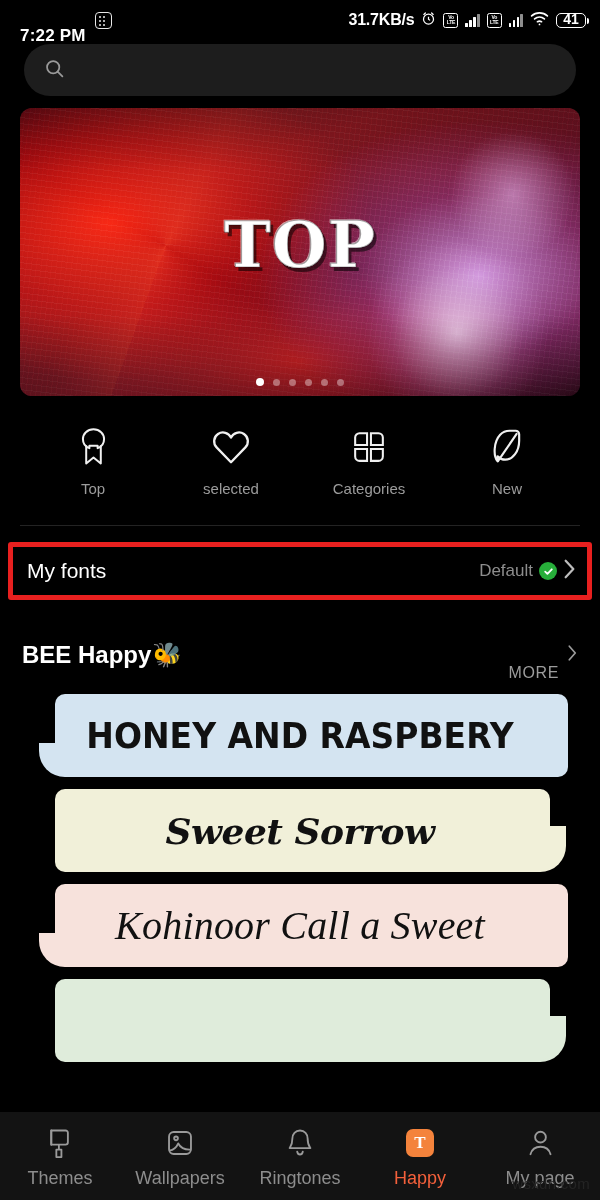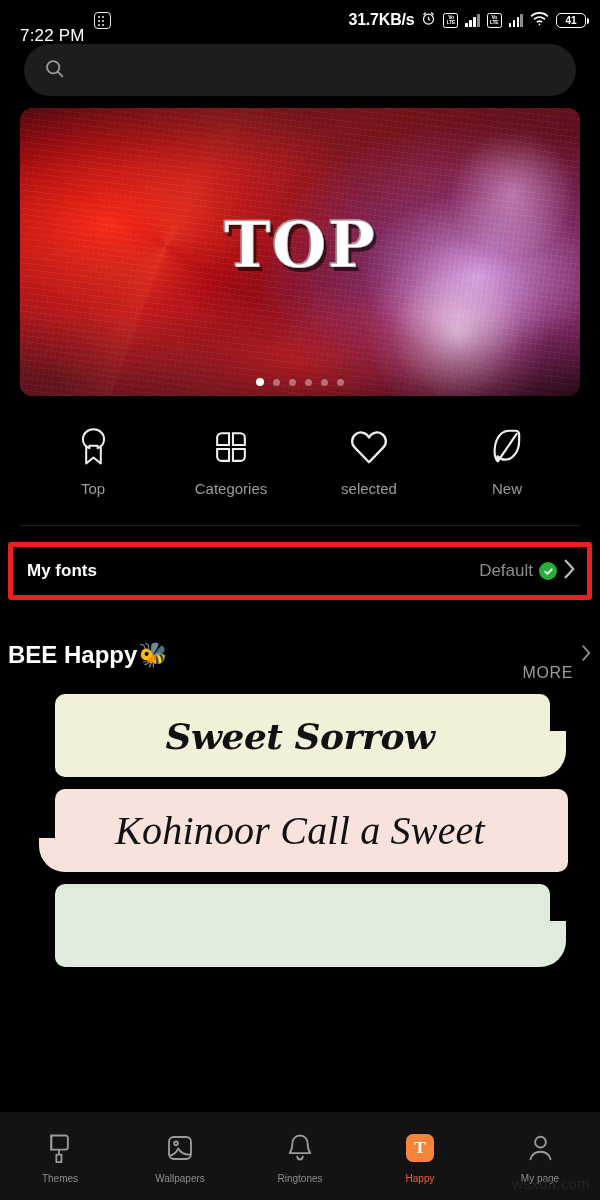--- a/index.html
+++ b/index.html
@@ -8,21 +8,21 @@
     font-family:"Liberation Sans","DejaVu Sans",sans-serif;
     color:#fff;
     -webkit-font-smoothing:antialiased;
   }
 
   
   .statusbar{
     height:40px; display:flex; align-items:center;
     padding:0 14px 0 20px; background:#000;
   }
-  .sb-time{ font-size:17px; font-weight:400; letter-spacing:.2px;margin-top:32px; }
+  .sb-time{ font-size:17px; font-weight:700; letter-spacing:.2px;margin-top:32px; }
   .sb-dots-icon{
     width:17px; height:17px; border:1.6px solid #e8e8e8; border-radius:4px;
     margin-left:9px; position:relative; display:inline-block; flex:0 0 auto;
   }
   .sb-dots-icon i{
     position:absolute; width:2px; height:2px; background:#e8e8e8; border-radius:50%;
   }
   .sb-dots-icon i:nth-child(1){ left:3px; top:3.5px; }
   .sb-dots-icon i:nth-child(2){ left:7.5px; top:3.5px; }
   .sb-dots-icon i:nth-child(3){ left:3px; top:7.5px; }
@@ -38,22 +38,22 @@
     font-size:5px; font-weight:700; line-height:5.2px; letter-spacing:-.2px;
   }
   .bars{ display:flex; align-items:flex-end; gap:1.3px; height:14px; }
   .bars b{ width:2.6px; background:#fff; border-radius:.5px; display:block; }
   .bars b:nth-child(1){ height:4px; }
   .bars b:nth-child(2){ height:7px; }
   .bars b:nth-child(3){ height:10px; }
   .bars b:nth-child(4){ height:13px; background:#8e8e8e; }
   .battery{
     width:30px; height:15px; border:1.6px solid #fff; border-radius:5px;
-    display:flex; align-items:center; justify-content:center;
-    font-size:10px; font-weight:700; position:relative;
+    display:flex; align-items:flex-end; justify-content:center;
+    font-size:14px; font-weight:700; position:relative;
   }
   .battery::after{
     content:""; position:absolute; right:-3.5px; top:4px;
     width:2px; height:6px; background:#fff; border-radius:0 2px 2px 0;
   }
 
   
   .search-wrap{ padding:4px 24px 0; }
   .search-bar{
     height:52px; background:#1d1d1d; border-radius:26px;
@@ -143,32 +143,32 @@
   .divider{ height:1px; background:#232323; margin:6px 20px 0; }
 
   
   .annot{
     margin:16px 8px 0; border:5px solid #e8201f; border-radius:3px;
   }
   .myfonts{
     height:48px; display:flex; align-items:center;
     padding:0 10px 0 14px; background:#000; cursor:pointer;
   }
-  .mf-title{ font-size:17px; font-weight:700; color:#fff; }
+  .mf-title{ font-size:21px; font-weight:400; color:#fff; }
   .mf-spacer{ flex:1; }
   .mf-value{ font-size:17px; color:#8d8d8d; }
   .check-circle{
     width:18px; height:18px; border-radius:50%; background:#27ae3a;
     display:flex; align-items:center; justify-content:center; margin:0 5px 0 6px;
   }
   .chev{ color:#b9b9b9; }
 
   
   .sec-head{
-    display:flex; align-items:center; padding:28px 8px 12px;
+    display:flex; align-items:center; padding:28px 22px 12px;
   }
   .sec-title{ font-size:24px; font-weight:700; color:#fff; display:flex; align-items:center; }
   .bee{ font-size:24px; margin-left:1px; line-height:1; }
   .sec-spacer{ flex:1; }
   .sec-more{ font-size:16px; color:#9c9c9c; letter-spacing:.6px; cursor:pointer;margin-top:36px; }
   .sec-more-chev{ color:#9c9c9c; margin-left:7px; }
 
   
   .cards{ padding:0 20px; }
   .card{
@@ -221,21 +221,21 @@
   .bottomnav{
     position:absolute; left:0; right:0; bottom:0; height:88px;
     background:#131313; display:flex; align-items:center;
     padding-top:4px;
   }
   .bn-item{
     flex:1; display:flex; flex-direction:column; align-items:center; gap:9px;
     cursor:pointer;
   }
   .bn-ico{ height:32px; display:flex; align-items:center; justify-content:center; }
-  .bn-label{ font-size:10px; color:#8d8d8d; }
+  .bn-label{ font-size:18px; color:#8d8d8d; }
   .bn-item.active .bn-label{ color:#f4603b; }
   .bn-t{
     width:28px; height:28px; border-radius:7px; background:#f4833c;
     display:flex; align-items:center; justify-content:center;
     color:#fff; font-size:17px; font-weight:700;
     font-family:"Liberation Serif",serif;
   }
   .watermark{
     position:absolute; right:10px; bottom:8px;
     font-size:15px; color:#242424; letter-spacing:.3px; z-index:9;
@@ -339,37 +339,37 @@
       <svg width="33" height="40" viewBox="0 0 26 34" fill="none" stroke="#f0f0f0" stroke-width="1.7" stroke-linejoin="round">
         <path d="M13 2c5.2 0 9 3.6 9 8.2 0 3.6-2.2 6.6-5.5 7.8v-2h-7v2C6.2 16.8 4 13.8 4 10.2 4 5.6 7.8 2 13 2z"></path>
         <path d="M6.8 15.5V31l6.2-5 6.2 5V15.5"></path>
       </svg>
     </span>
     <span class="qn-label">Top</span>
   </div>
 
   <div class="qn-item">
     <span class="qn-ico">
+      <svg width="38" height="36" viewBox="0 0 28 26" fill="none" stroke="#f0f0f0" stroke-width="1.7" stroke-linejoin="round">
+        <path d="M14 24.2 3.4 13.3a6.5 6.5 0 1 1 10.6-7.2 6.5 6.5 0 1 1 10.6 7.2L14 24.2z"></path>
+      </svg>
+    </span>
+    <span class="qn-label">selected</span>
+  </div>
+
+  <div class="qn-item">
+    <span class="qn-ico">
       <svg width="34" height="34" viewBox="0 0 28 28" fill="none" stroke="#f0f0f0" stroke-width="1.7">
         <path d="M12.4 2.6H6.2A3.6 3.6 0 0 0 2.6 6.2v6.2h9.8V2.6z"></path>
         <path d="M15.6 2.6h6.2a3.6 3.6 0 0 1 3.6 3.6v6.2h-9.8V2.6z"></path>
         <path d="M12.4 25.4H6.2a3.6 3.6 0 0 1-3.6-3.6v-6.2h9.8v9.8z"></path>
         <path d="M15.6 25.4h6.2a3.6 3.6 0 0 0 3.6-3.6v-6.2h-9.8v9.8z"></path>
       </svg>
     </span>
     <span class="qn-label">Categories</span>
-  </div>
-
-  <div class="qn-item">
-    <span class="qn-ico">
-      <svg width="38" height="36" viewBox="0 0 28 26" fill="none" stroke="#f0f0f0" stroke-width="1.7" stroke-linejoin="round">
-        <path d="M14 24.2 3.4 13.3a6.5 6.5 0 1 1 10.6-7.2 6.5 6.5 0 1 1 10.6 7.2L14 24.2z"></path>
-      </svg>
-    </span>
-    <span class="qn-label">selected</span>
   </div>
 
   <div class="qn-item">
     <span class="qn-ico">
       <svg width="32" height="38" viewBox="0 0 24 30" fill="none" stroke="#f0f0f0" stroke-width="1.7" stroke-linecap="round" stroke-linejoin="round">
         <path d="M4.6 26.4C1 22 1.4 11 6.6 5.4c2-2.2 4.6-3.2 7.4-3.2h4.8A2.8 2.8 0 0 1 21.6 5v5c0 8.4-5 15-11 15-2.6 0-4.6-1.2-6-2.6z"></path>
         <path d="M5 26 19.6 4.6"></path>
       </svg>
     </span>
     <span class="qn-label">New</span>
@@ -405,20 +405,25 @@
   <span class="sec-more">MORE</span>
   <span class="sec-more-chev">
     <svg width="12" height="18" viewBox="0 0 12 20" fill="none" stroke="#9c9c9c" stroke-width="1.9" stroke-linecap="round" stroke-linejoin="round">
       <path d="M3 2.5 9.6 10 3 17.5"></path>
     </svg>
   </span>
 </div>
 
 <div class="cards">
 
+  <div class="card left">
+    <span class="tail" style="background:#d4e4f1"></span>
+    <span class="plate" style="background:#d4e4f1"></span>
+    <span class="card-text f-honey">Honey and Raspbery</span>
+  </div>
 
   <div class="card right">
     <span class="tail" style="background:#f1f0d9"></span>
     <span class="plate" style="background:#f1f0d9"></span>
     <span class="card-text f-sorrow">Sweet Sorrow</span>
   </div>
 
   <div class="card left">
     <span class="tail" style="background:#f7e2dc"></span>
     <span class="plate" style="background:#f7e2dc"></span>

